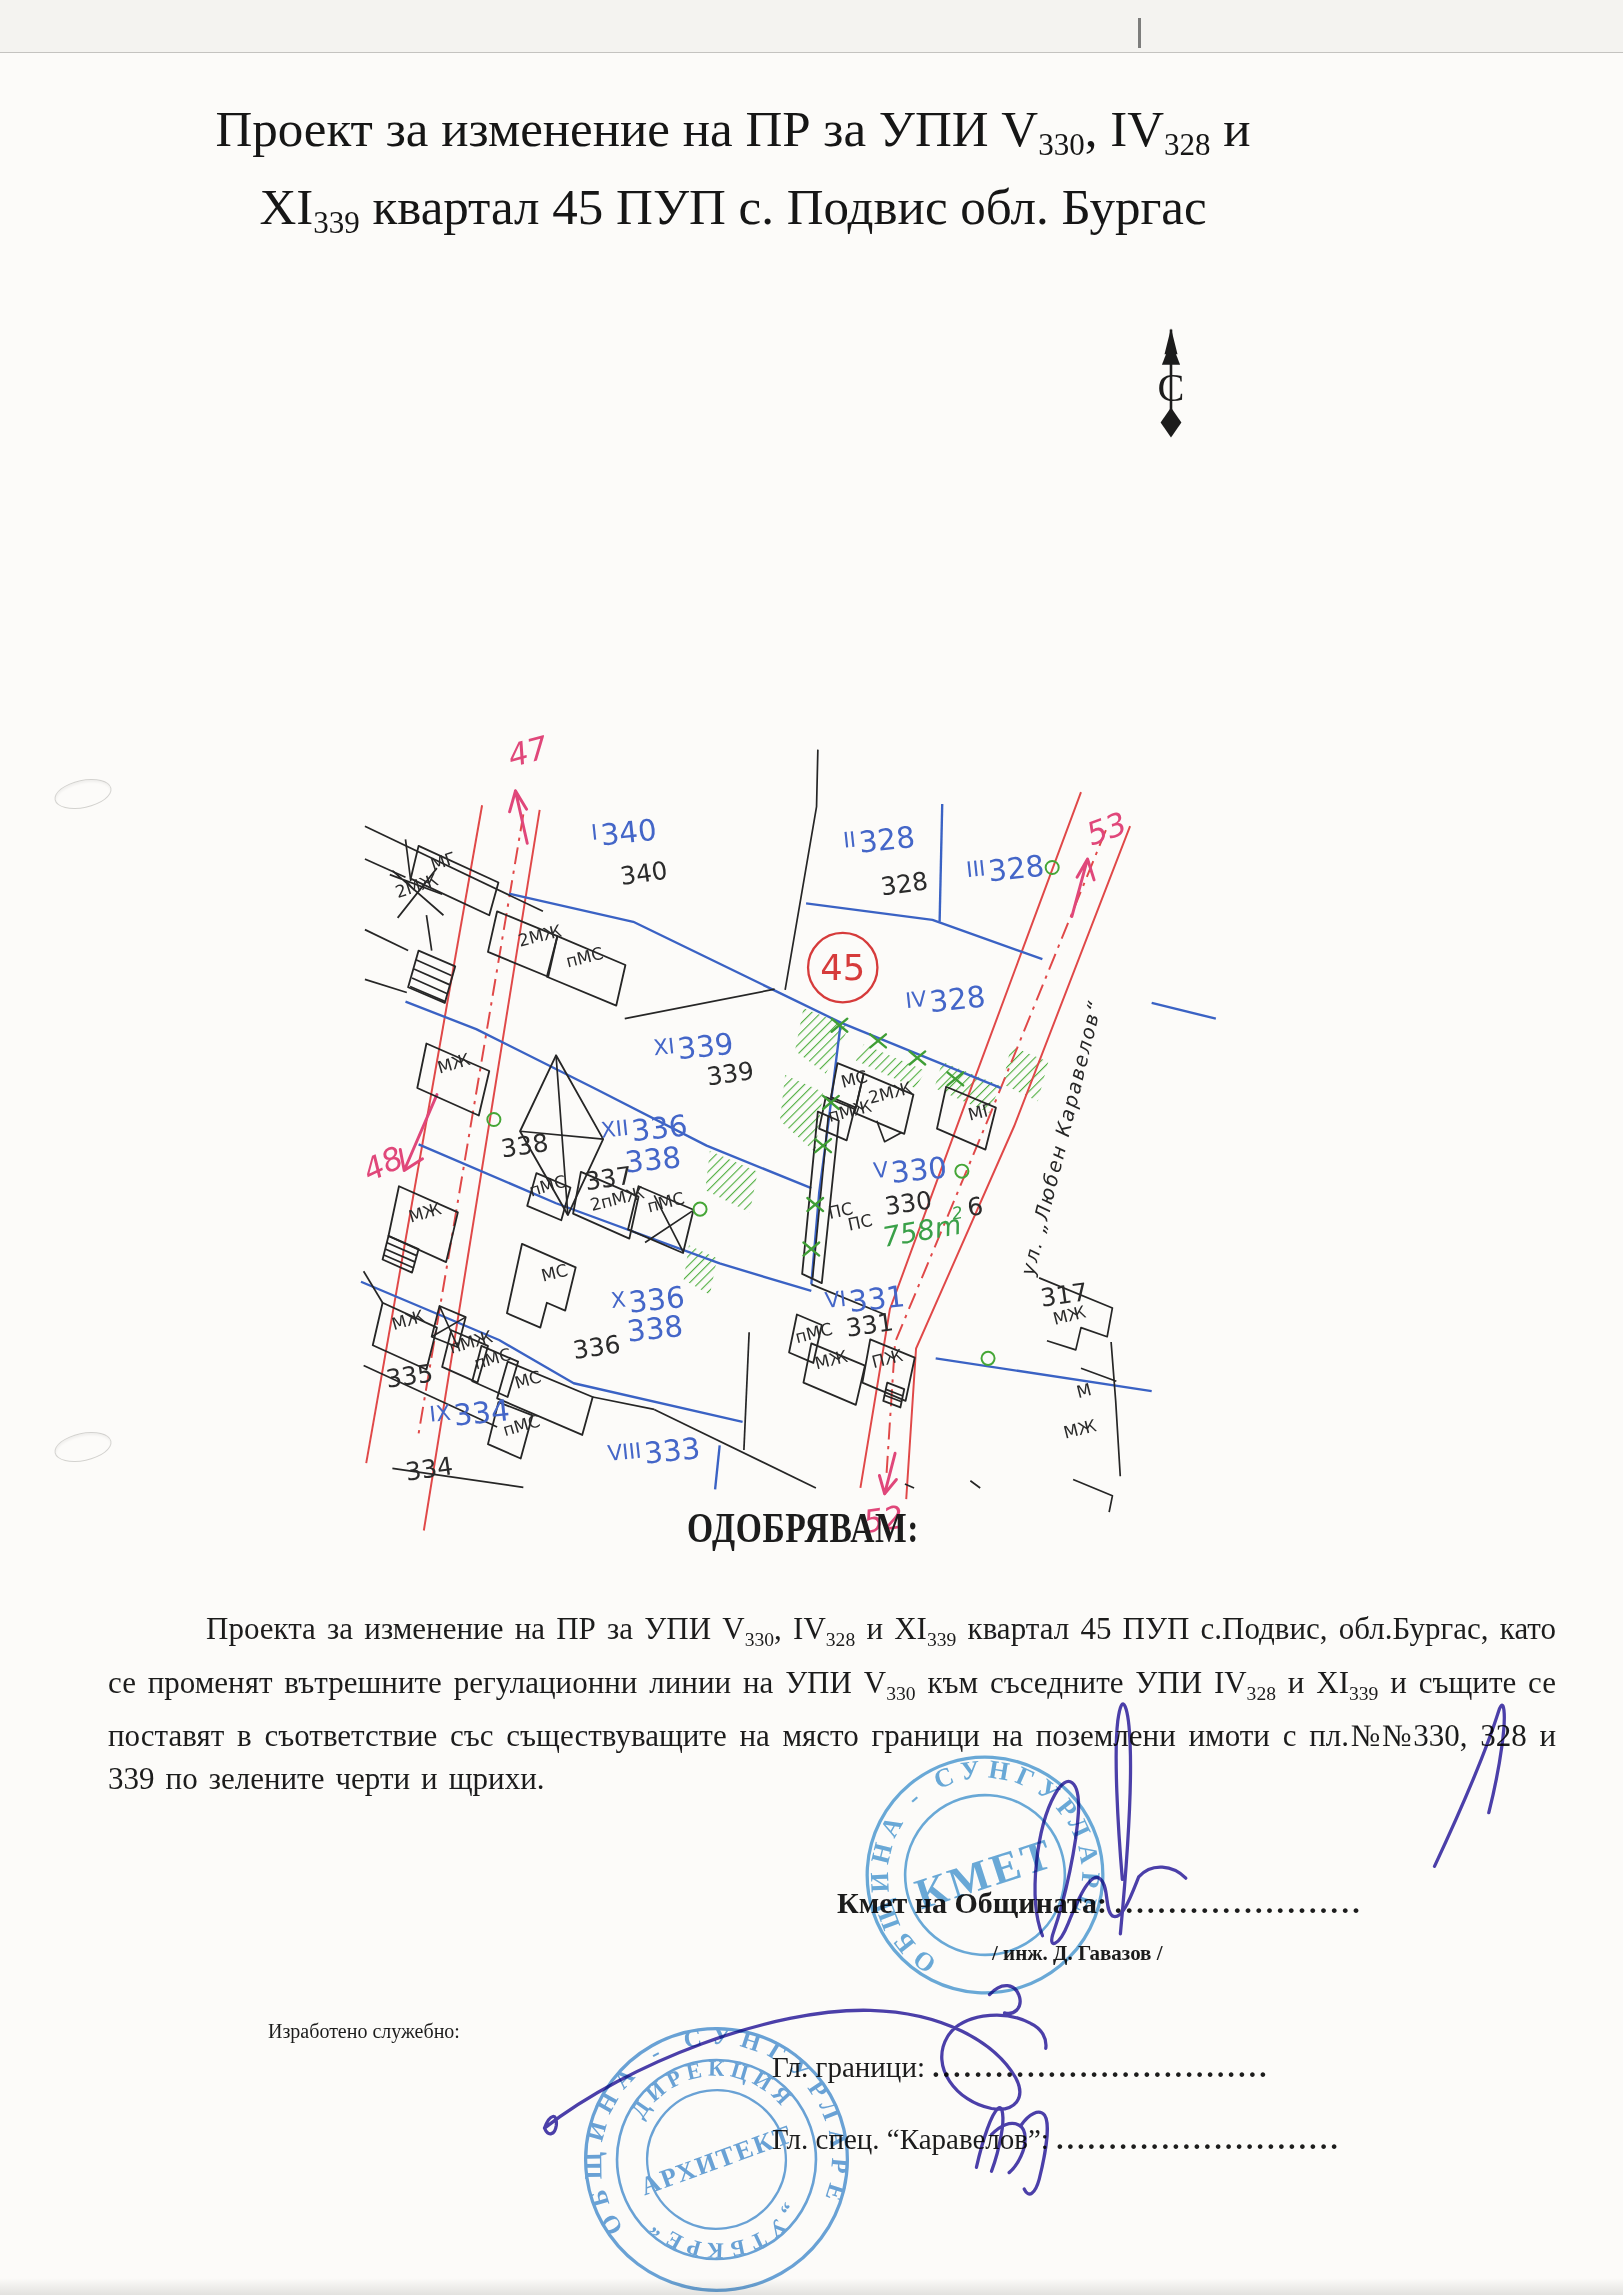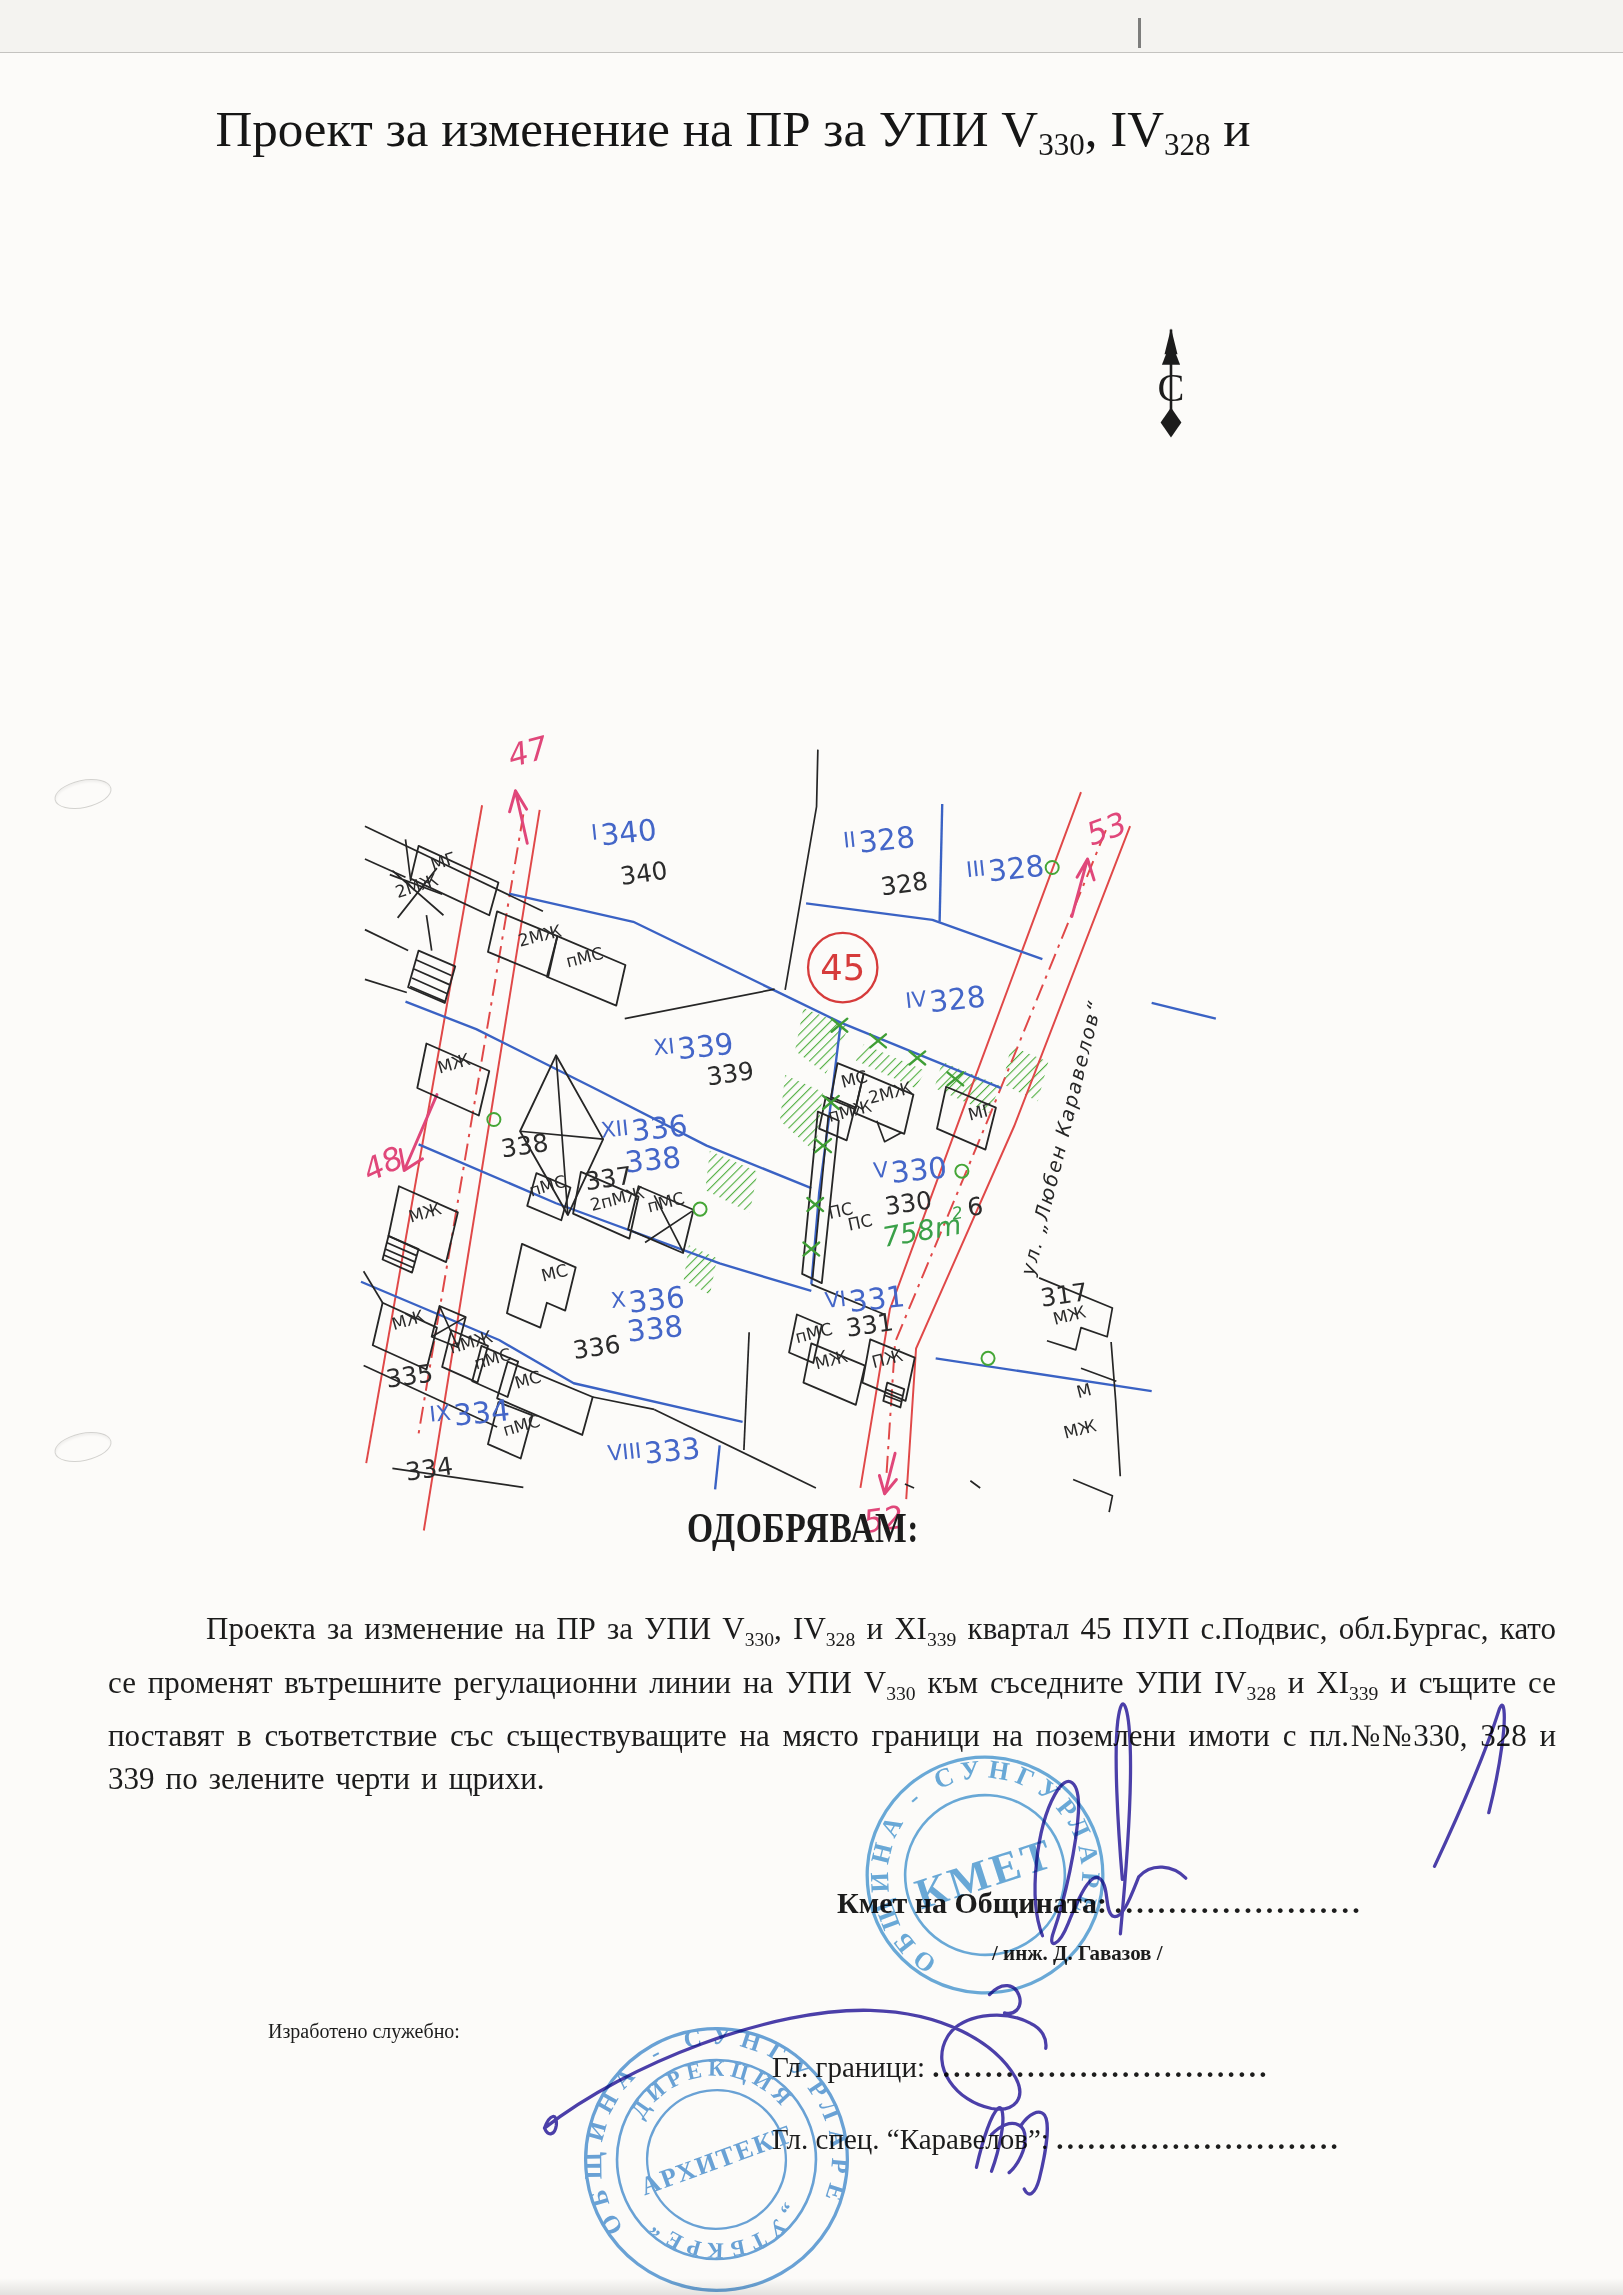--- a/index.html
+++ b/index.html
@@ -66,20 +66,21 @@
 <div class="page">
 
   <div class="abs scan-top"></div>
   <div class="abs top-tick"></div>
   <div class="abs punch" style="left:54px;top:780px;"></div>
   <div class="abs punch" style="left:54px;top:1433px;"></div>
   <div class="abs scan-bottom"></div>
 
   <div class="abs title">
     <div><span>Проект за изменение на ПР за УПИ V</span><span class="sub">330</span><span>, IV</span><span class="sub">328</span><span> и</span></div>
+    <div><span>XI</span><span class="sub">339</span><span> квартал 45 ПУП с. Подвис обл. Бургас</span></div>
   </div>
 
   <svg class="abs" style="left:1145px;top:324px;" width="52" height="121" viewBox="0 0 80 185">
     <line x1="40" y1="8" x2="40" y2="168" stroke="#1c1c1c" stroke-width="4"></line>
     <polygon points="40,6 30,46 50,46" fill="#1c1c1c"></polygon>
     <polygon points="40,26 26,62 54,62" fill="#1c1c1c"></polygon>
     <text x="40" y="118" text-anchor="middle" font-size="62" font-family="Liberation Serif,serif" fill="#1c1c1c">С</text>
     <polygon points="40,128 24,151 40,174 56,151" fill="#1c1c1c"></polygon>
   </svg>
 

